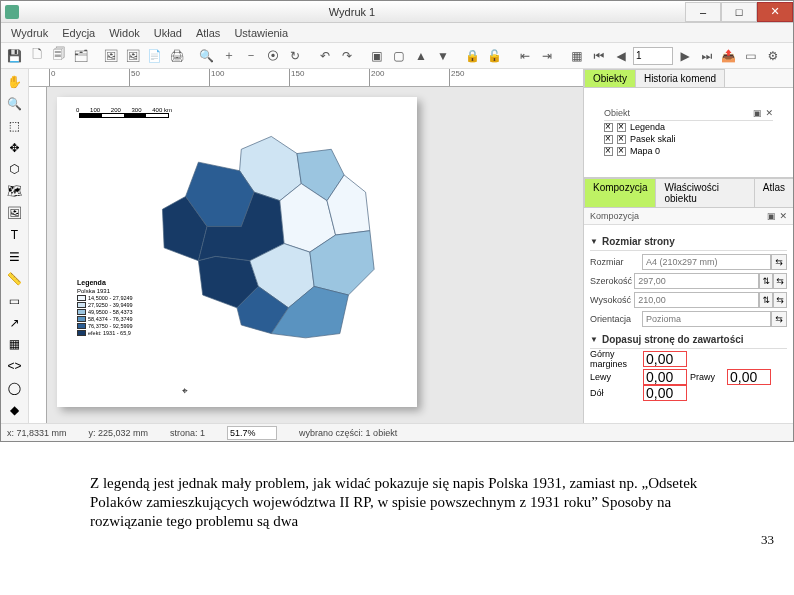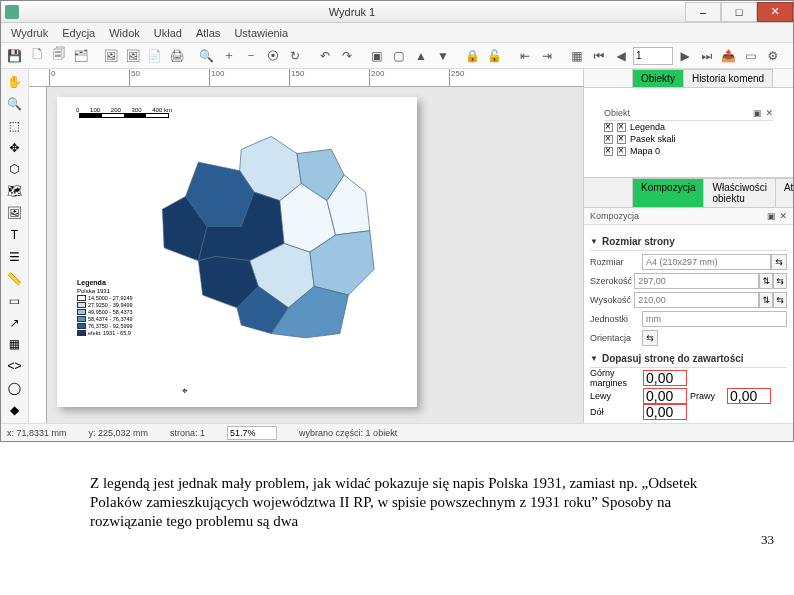--- a/index.html
+++ b/index.html
@@ -145,21 +145,21 @@
     font-size: 10px;
     overflow: hidden;
   }
   .panel-tabs {
     display: flex; border-bottom: 1px solid #ccc;
   }
   .panel-tab {
     padding: 3px 8px; font-size: 10px; border: 1px solid #ccc;
     border-bottom: none; background: #f0f0f0; margin-right: -1px;
   }
-  .panel-tab.active { background: #22c55e; margin-left: 48px; }
+  .panel-tab.active { background: #bef264; }
   .items-panel {
     background: #fff; padding: 20px; height: 90px; border-bottom: 1px solid #ccc;
   }
   .items-header {
     display: flex; justify-content: space-between; border-bottom: 1px solid #ddd;
     padding-bottom: 2px; font-size: 9px; color: #555;
   }
   .items-btns { display: flex; gap: 4px; }
   .item-row { display: flex; align-items: center; gap: 4px; padding: 1px 0; font-size: 9px; }
   .item-row .cb { width: 9px; height: 9px; border: 1px solid #888; background: #fff; position: relative; }
@@ -445,25 +445,22 @@
           <div class="pbtn">⇅</div>
           <div class="pbtn">⇆</div>
         </div>
         <div class="prop-row">
           <label>Wysokość</label>
           <input class="pinput" value="210,00" style="">
           <div class="pbtn">⇅</div>
           <div class="pbtn">⇆</div>
         </div>
         <div class="prop-row">
-          <label>Jednostki</label>
-          <input class="pinput" value="mm" style="">
-        </div>
-        <div class="prop-row">
           <label>Orientacja</label>
+          <input class="pinput" value="Pozioma" style="">
           <div class="pbtn">⇆</div>
         </div>
 
         <div class="section-hdr">
             <span class="tri">▼</span>
             <span>Dopasuj stronę do zawartości</span>
           </div>
         <div class="margins-row">
           <label>Górny margines</label>
           <input class="minput" value="0,00" style="">

